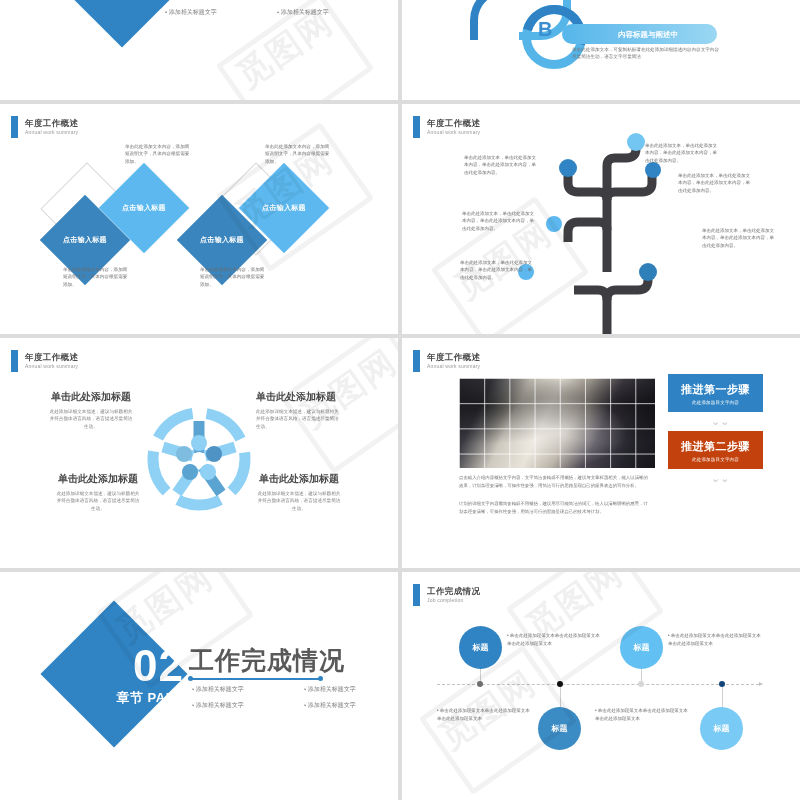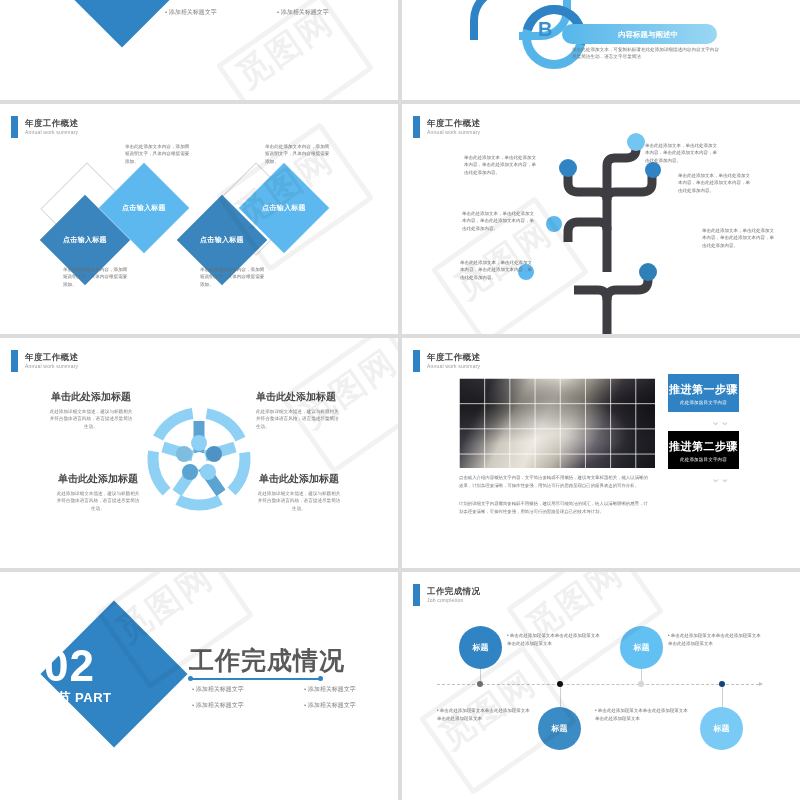--- a/index.html
+++ b/index.html
@@ -52,21 +52,21 @@
   .hdr .t{line-height:1.05;}
   .hdr .cn{font-size:8.5px;color:#4a4a4a;font-weight:bold;letter-spacing:.4px;}
   .hdr .en{font-size:5px;color:#9a9a9a;margin-top:2px;letter-spacing:.2px;}
 
   
   .cover .diamond{
     position:absolute;background:#3084c4;
     width:104px;height:104px;transform:rotate(45deg);
   }
   .cover .dtxt{
-    position:absolute;color:#fff;text-align:left;
+    position:absolute;color:#fff;text-align:right;
     width:140px;line-height:1;
   }
   .cover .num{font-size:44px;font-weight:bold;letter-spacing:1px;}
   .cover .part{font-size:13px;font-weight:bold;margin-top:3px;letter-spacing:.5px;}
   .cover .bigtitle{
     position:absolute;font-size:25px;font-weight:bold;color:#595959;
     letter-spacing:1px;white-space:nowrap;
   }
   .cover .rule{
     position:absolute;height:2px;background:#3084c4;
@@ -165,21 +165,21 @@
   .sslide .photo .sh{
     position:absolute;left:0;top:0;width:100%;height:100%;
     background:radial-gradient(ellipse at 52% 60%, rgba(255,255,255,.45) 0%, rgba(255,255,255,0) 46%),
                radial-gradient(ellipse at 14% 30%, rgba(0,0,0,.55) 0%, rgba(0,0,0,0) 44%),
                radial-gradient(ellipse at 86% 28%, rgba(0,0,0,.55) 0%, rgba(0,0,0,0) 44%);
   }
   .sslide .para{
     position:absolute;font-size:4.4px;color:#707070;line-height:1.75;width:190px;
   }
   .sslide .step{
-    position:absolute;width:71px;height:38px;color:#fff;
+    position:absolute;width:95px;height:38px;color:#fff;
     display:flex;flex-direction:column;align-items:center;justify-content:center;
   }
   .sslide .step .s1{font-size:11px;font-weight:bold;letter-spacing:.5px;}
   .sslide .step .s2{font-size:4.5px;margin-top:3px;letter-spacing:.2px;}
   .sslide .chev{
     position:absolute;color:#c9c9c9;font-size:11px;line-height:1;
   }
 
   
   .tl .axis{
@@ -384,21 +384,21 @@
     </div>
     <div class="para" style="left:57px;top:136px;">点击输入介绍内容概括文字内容，文字简洁要精辟不用概括，建议与文章标题相关，能人以清晰的效果，计划条理要清晰，可操作性要强，用简洁可行的思路呈现自己的眼界表达的写作分析。</div>
     <div class="para" style="left:57px;top:162px;">计划的详细文字内容需简要精辟不用概括，建议用尽可能简洁的词汇，给人以清晰明晰的感受，计划条理要清晰，可操作性要强，用简洁可行的思路呈现自己的技术与计划。</div>
 
     <div class="step" style="left:266px;top:36px;background:#2f83c4;">
       <div class="s1">推进第一步骤</div>
       <div class="s2">此处添加题目文字内容</div>
     </div>
     <div class="chev" style="left:309px;top:78px;">⌄⌄</div>
 
-    <div class="step" style="left:266px;top:93px;background:#000000;">
+    <div class="step" style="left:266px;top:93px;background:#c2410c;">
       <div class="s1">推进第二步骤</div>
       <div class="s2">此处添加题目文字内容</div>
     </div>
     <div class="chev" style="left:309px;top:135px;">⌄⌄</div>
 
   </div>
 
   <div class="slide cover">
     <div class="wm">
       <div class="wb" style="left:28%;top:-2%;"></div>

